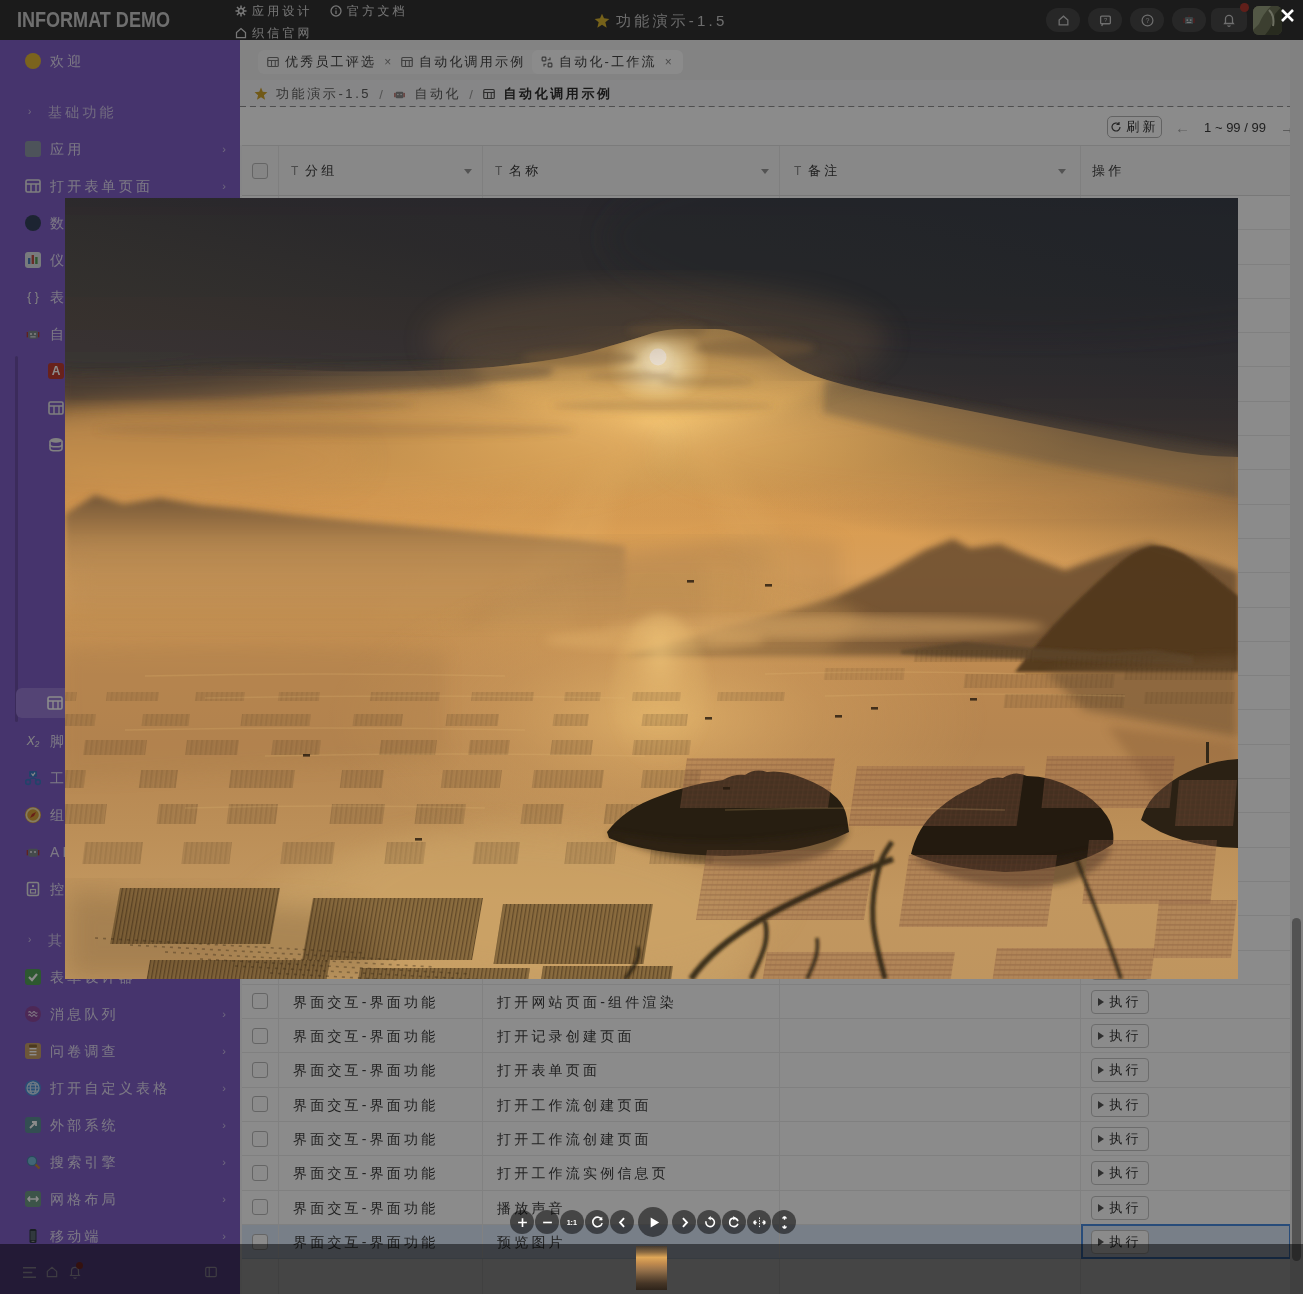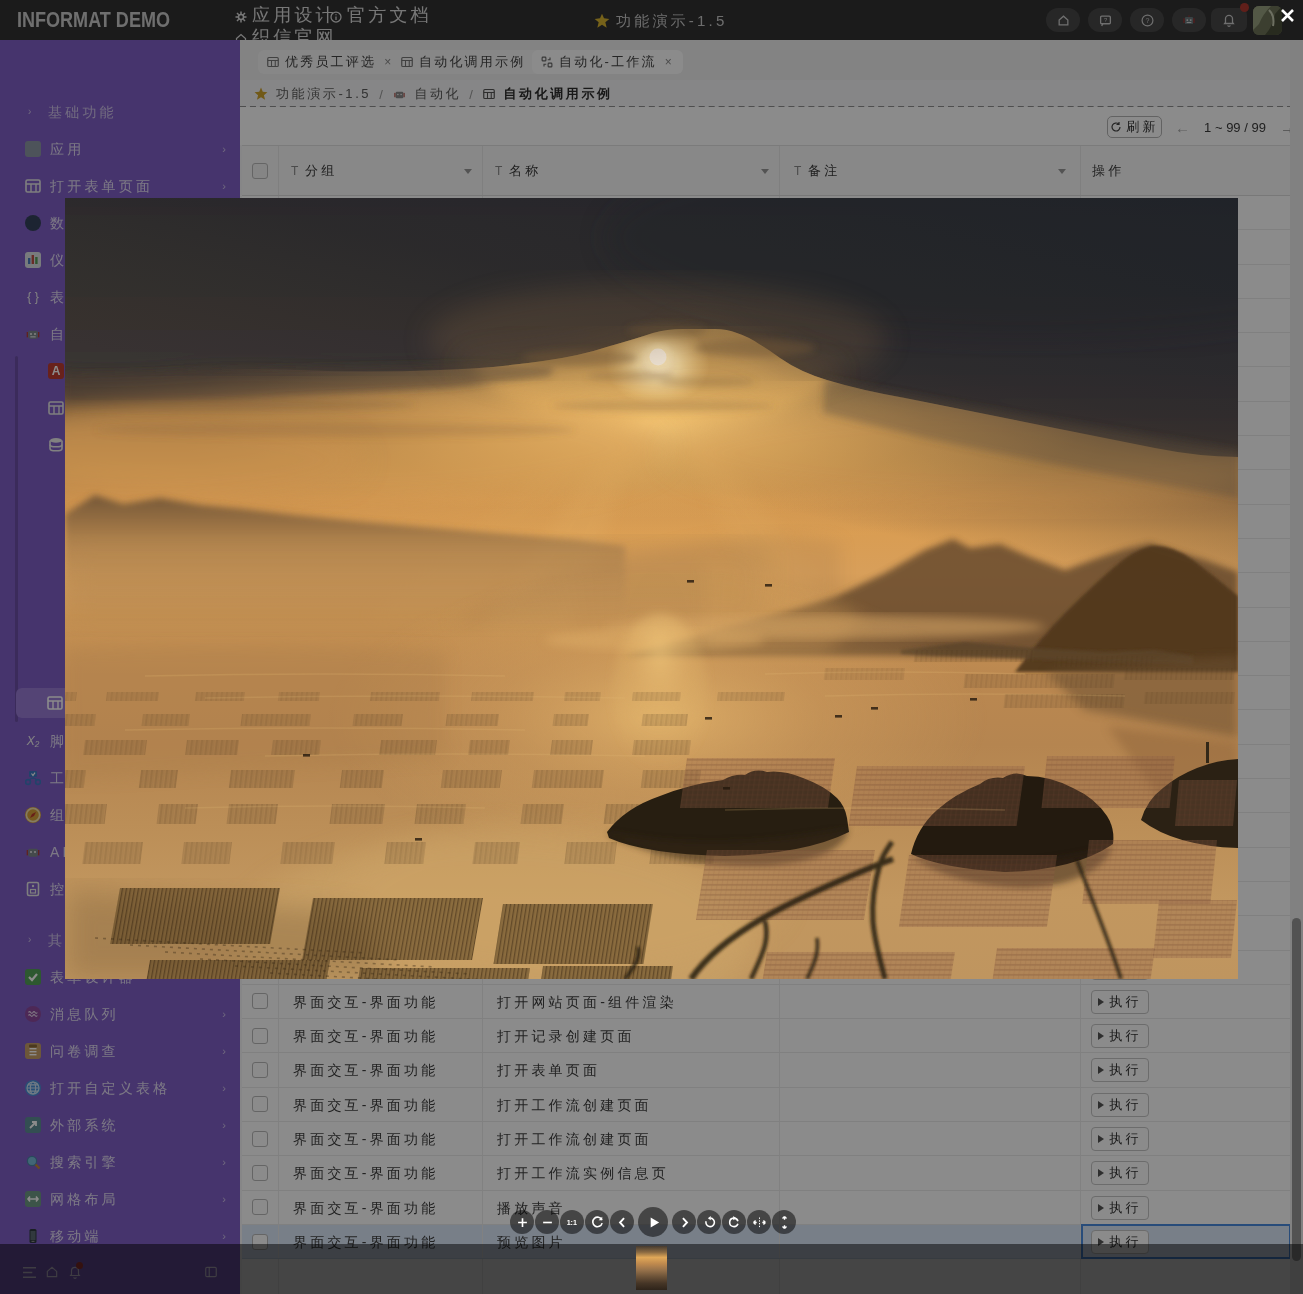--- a/index.html
+++ b/index.html
@@ -2,21 +2,21 @@
 <html><head><meta charset="utf-8"><style>
 *{margin:0;padding:0;box-sizing:border-box}
 html,body{width:1303px;height:1294px;overflow:hidden;font-family:"Liberation Sans",sans-serif;background:#fff}
 #stage{position:relative;width:1303px;height:1294px;overflow:hidden}
 .t1,.t2,.tx,.tx2,#refresh,.exe,.hmenu,#htitle,.hc span.lbl{letter-spacing:3.2px}
 .tab{letter-spacing:2.2px}
 #bc span{letter-spacing:2.6px}
 
 #hdr{position:absolute;left:0;top:0;width:1303px;height:40px;background:#323232;z-index:1}
 #logo{position:absolute;left:17px;top:7px;font-weight:bold;font-size:22px;letter-spacing:0px;color:#cbcbcb;transform:scaleX(.82);transform-origin:left center;white-space:nowrap}
-.hmenu{position:absolute;color:rgba(255,255,255,.82);font-size:18px;white-space:nowrap}
+.hmenu{position:absolute;color:rgba(255,255,255,.82);font-size:12px;white-space:nowrap}
 .hicon{display:inline-block;vertical-align:-2px;margin-right:5px}
 #htitle{position:absolute;left:594px;top:12px;font-size:15px;color:#c9c9c9}
 .pill{position:absolute;top:8px;width:34px;height:24px;background:#484848;border-radius:12px;display:flex;align-items:center;justify-content:center}
 #bellpill{border-radius:7px;width:36px}
 #avatar{position:absolute;left:1253px;top:6px;width:29px;height:29px;border-radius:6px;background:linear-gradient(135deg,#9aa287 0%,#87906f 40%,#5a5f48 75%,#3c3c30 100%)}
 
 #side{position:absolute;left:0;top:40px;width:240px;height:1254px;background:#8160c8;z-index:1}
 .mi{position:absolute;left:0;width:240px;height:30px;color:rgba(255,255,255,.78);font-size:14px;line-height:30px;white-space:nowrap}
 .mi .ic{position:absolute;left:25px;top:7px;width:16px;height:16px;border-radius:3px;font-size:11px;line-height:16px;text-align:center}
 .mi .tx{position:absolute;left:50px;top:0}
@@ -119,20 +119,24 @@
  <div id="avatar">
         <svg width="29" height="29" viewBox="0 0 29 29" style="border-radius:6px;display:block">
           <rect width="29" height="29" fill="#6e7558"></rect>
           <path d="M0,0 H18 Q10,8 6,18 L0,24 Z" fill="#99a180"></path>
           <path d="M29,0 V29 H12 Q20,20 22,8 Z" fill="#4a4f3a"></path>
           <path d="M16,4 Q22,10 20,20" stroke="#c8cdb2" stroke-width="2" fill="none"></path>
         </svg>
       </div>
 </div>
 <div id="side">
+ <div class="mi" style="top:6px">
+        <span class="ic" style="background:#e2b636;border-radius:50%"></span>
+        <span class="tx">欢迎</span>
+      </div>
  <div class="mi" style="top:57px">
         <span class="ch">›</span>
         <span class="tx2" style="color:rgba(255,255,255,.62)">基础功能</span>
       </div>
  <div class="mi" style="top:94px">
         <span class="ic" style="background:#8d99a5"></span>
         <span class="tx">应用</span>
         <span class="ar">›</span>
       </div>
  <div class="mi" style="top:131px">

